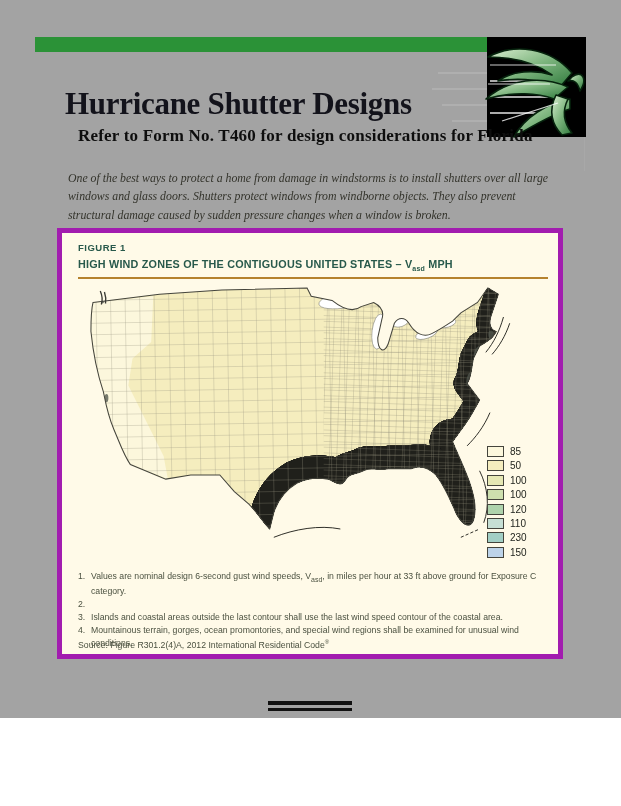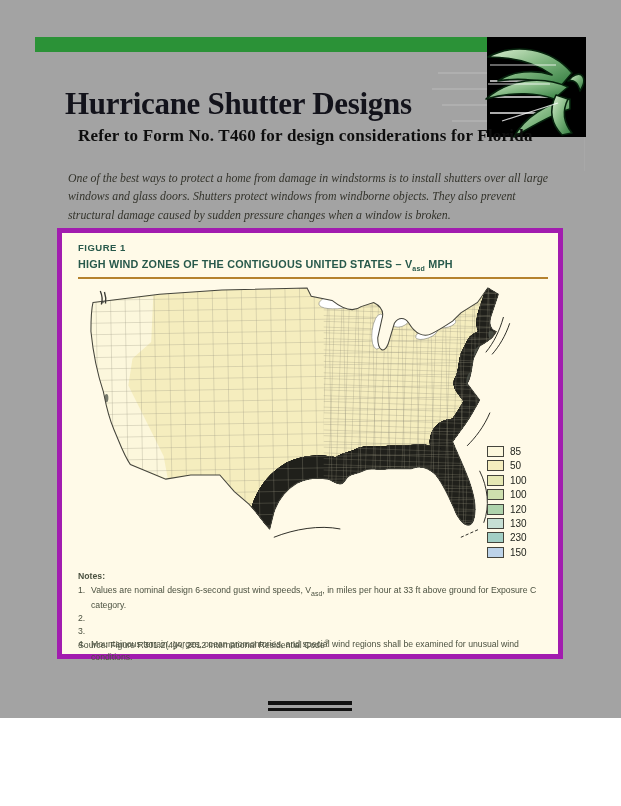--- a/index.html
+++ b/index.html
@@ -191,43 +191,43 @@
       <div class="lrow">
           <span class="lsw" style="background-color: rgb(205, 223, 174);"></span>
           <span class="llab">100</span>
         </div>
       <div class="lrow">
           <span class="lsw" style="background-color: rgb(175, 211, 172);"></span>
           <span class="llab">120</span>
         </div>
       <div class="lrow">
           <span class="lsw" style="background-color: rgb(198, 223, 212);"></span>
-          <span class="llab">130</span>
+          <span class="llab">110</span>
         </div>
       <div class="lrow">
           <span class="lsw" style="background-color: rgb(162, 207, 197);"></span>
           <span class="llab">230</span>
         </div>
       <div class="lrow">
           <span class="lsw" style="background-color: rgb(189, 211, 233);"></span>
           <span class="llab">150</span>
         </div>
     </div>
 
     <div class="abs notes">
-      <div class="nh">Notes:</div>
       <div class="nrow">
           <span class="nnum">1.</span>
           <span><span>Values are nominal design 6-second gust wind speeds, V</span><sub class="vs">asd</sub><span>, in miles per hour at 33 ft above ground for Exposure C category.</span></span>
         </div>
       <div class="nrow">
           <span class="nnum">2.</span>
         </div>
       <div class="nrow">
           <span class="nnum">3.</span>
+          <span><span>Islands and coastal areas outside the last contour shall use the last wind speed contour of the coastal area.</span></span>
         </div>
       <div class="nrow">
           <span class="nnum">4.</span>
           <span><span>Mountainous terrain, gorges, ocean promontories, and special wind regions shall be examined for unusual wind conditions.</span></span>
         </div>
     </div>
 
     <div class="abs source"><span>Source: Figure R301.2(4)A, 2012 International Residential Code</span><sup class="reg">®</sup></div>
   </div>
 

